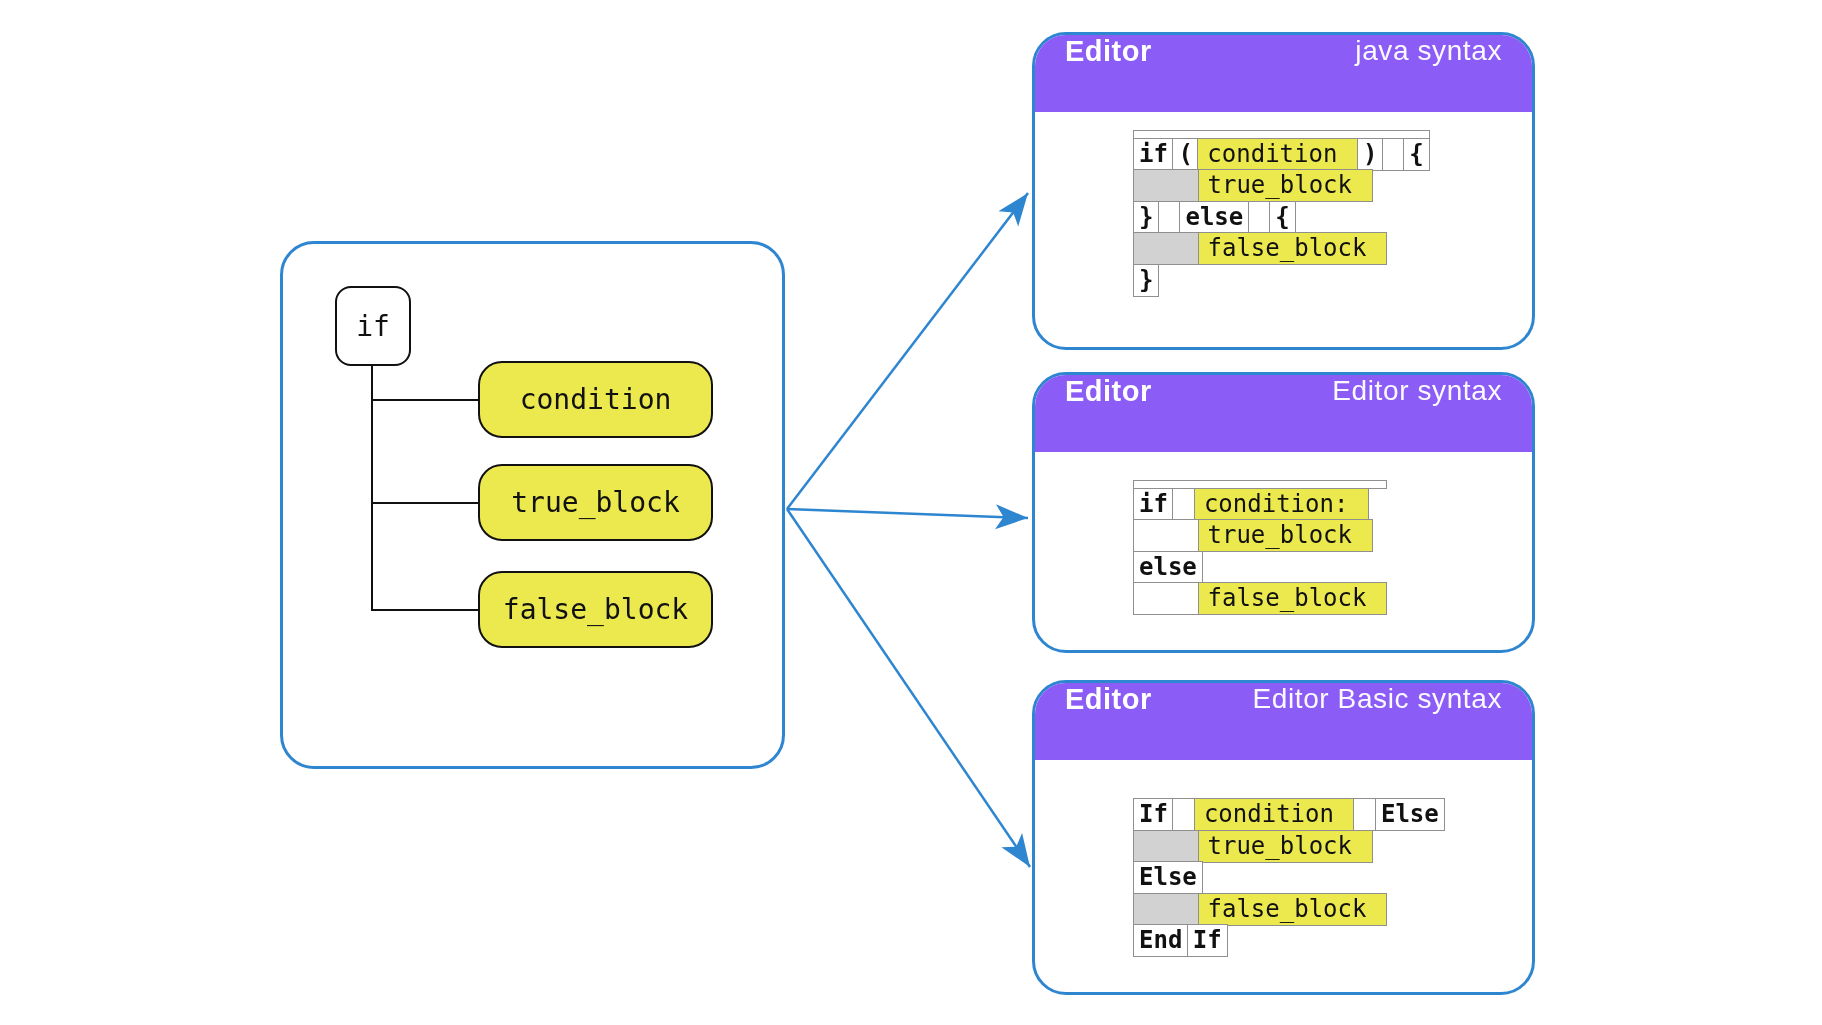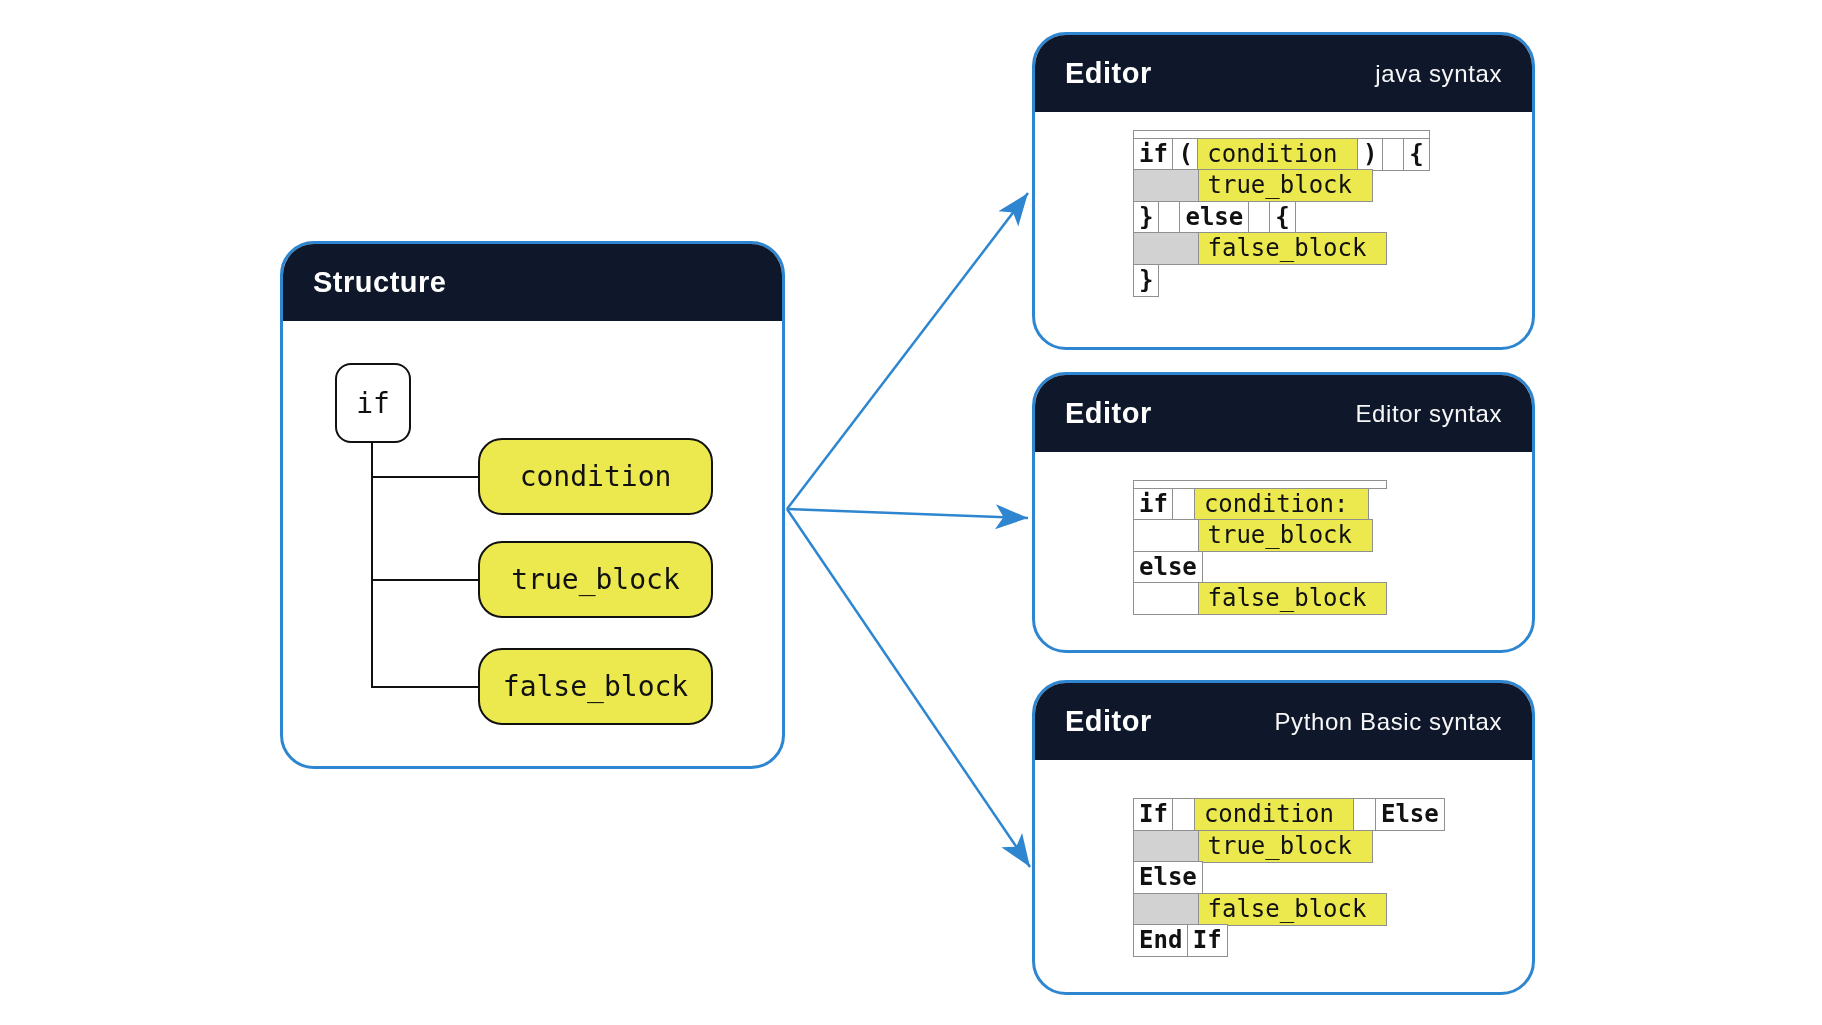--- a/index.html
+++ b/index.html
@@ -2,24 +2,24 @@
 <html><head>
 <meta charset="utf-8">
 <style>
   html,body{margin:0;padding:0;background:#fff;}
   #stage{position:relative;width:1822px;height:1025px;background:#fff;overflow:hidden;
          font-family:"Liberation Sans",sans-serif;}
 
   
   .panel{position:absolute;background:#fff;border:3px solid #2e86d0;border-radius:34px;
          box-sizing:border-box;overflow:hidden;}
-  .panel-header{height:77px;background:#0f172a;display:flex;justify-content:space-between;
-                align-items:center;padding:0 30px;box-sizing:border-box;}
+  .panel-header{height:77px;background:#8b5cf6;display:flex;justify-content:space-between;
+                align-items:flex-start;padding:0 30px;box-sizing:border-box;}
   .panel-title{font-size:29px;font-weight:700;color:#fff;letter-spacing:.5px;}
-  .syntax-label{font-size:24px;font-weight:300;color:rgba(255,255,255,.97);letter-spacing:.6px;}
+  .syntax-label{font-size:28px;font-weight:300;color:rgba(255,255,255,.97);letter-spacing:.6px;}
   .panel-body{position:relative;width:100%;height:calc(100% - 77px);}
 
   
   .code-table{position:absolute;left:98px;}
   .code-table > *:not(:first-child){margin-top:-1.5px;}
   .code-strip{height:9px;border:1.5px solid #8f8f8f;background:#fff;box-sizing:border-box;}
   .crow{display:flex;}
   .c{height:33px;line-height:30px;border:1.5px solid #8f8f8f;box-sizing:border-box;
      font-family:"DejaVu Sans Mono",monospace;font-size:24px;color:#111;background:#fff;
      padding:0 5px;white-space:pre;}
@@ -51,23 +51,20 @@
       <marker id="ah" markerWidth="14" markerHeight="12" refX="13" refY="6" orient="auto" markerUnits="strokeWidth">
         <path d="M0,1 L13,6 L0,11 L3.2,6 Z" fill="#2e86d0"></path>
       </marker>
     </defs>
     <line x1="787" y1="509" x2="1028" y2="193" stroke="#2e86d0" stroke-width="2.5" marker-end="url(#ah)"></line>
     <line x1="787" y1="509" x2="1028" y2="518" stroke="#2e86d0" stroke-width="2.5" marker-end="url(#ah)"></line>
     <line x1="787" y1="509" x2="1030" y2="867" stroke="#2e86d0" stroke-width="2.5" marker-end="url(#ah)"></line>
   </svg>
 
   <div class="panel" style="left:280px;top:241px;width:505px;height:528px;">
-    <div class="panel-header">
-      <span class="panel-title">Structure</span>
-    </div>
     <div class="panel-body">
 
       <div class="tree-line" style="left:88px;top:122px;width:2px;height:245px;"></div>
       <div class="tree-line" style="left:88px;top:155px;width:107px;height:2px;"></div>
       <div class="tree-line" style="left:88px;top:258px;width:107px;height:2px;"></div>
       <div class="tree-line" style="left:88px;top:365px;width:107px;height:2px;"></div>
 
       <div class="snode sroot">if</div>
       <div class="snode sval" style="top:117px;">condition</div>
       <div class="snode sval" style="top:220px;">true_block</div>
@@ -137,21 +134,21 @@
           <span class="c ind-w"></span>
           <span class="c val">false_block</span>
         </div>
       </div>
     </div>
   </div>
 
   <div class="panel" style="left:1032px;top:680px;width:503px;height:315px;">
     <div class="panel-header">
       <span class="panel-title">Editor</span>
-      <span class="syntax-label">Python Basic syntax</span>
+      <span class="syntax-label">Editor Basic syntax</span>
     </div>
     <div class="panel-body">
       <div class="code-table" style="top:38px;">
         <div class="crow">
           <span class="c kw">If</span>
           <span class="c gap"></span>
           <span class="c val">condition</span>
           <span class="c gap"></span>
           <span class="c kw">Else</span>
         </div>

